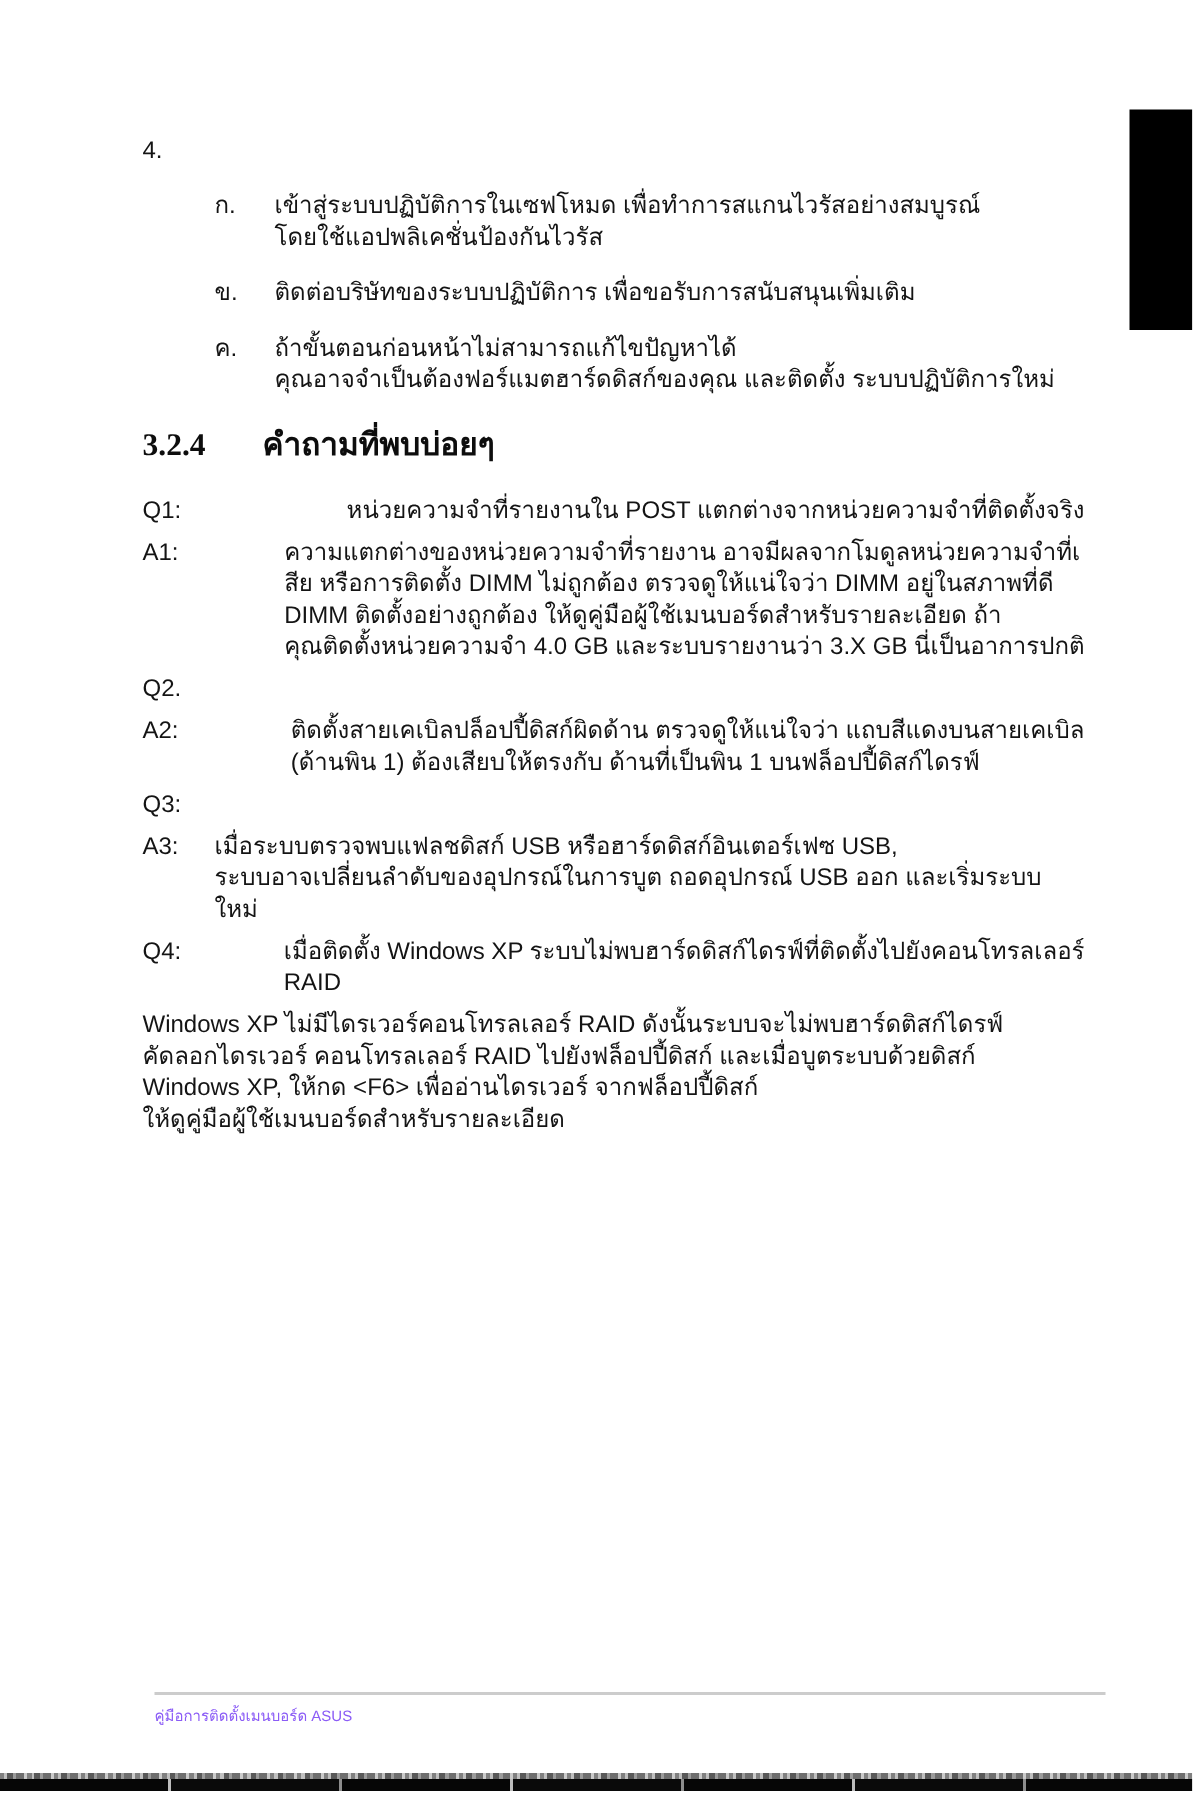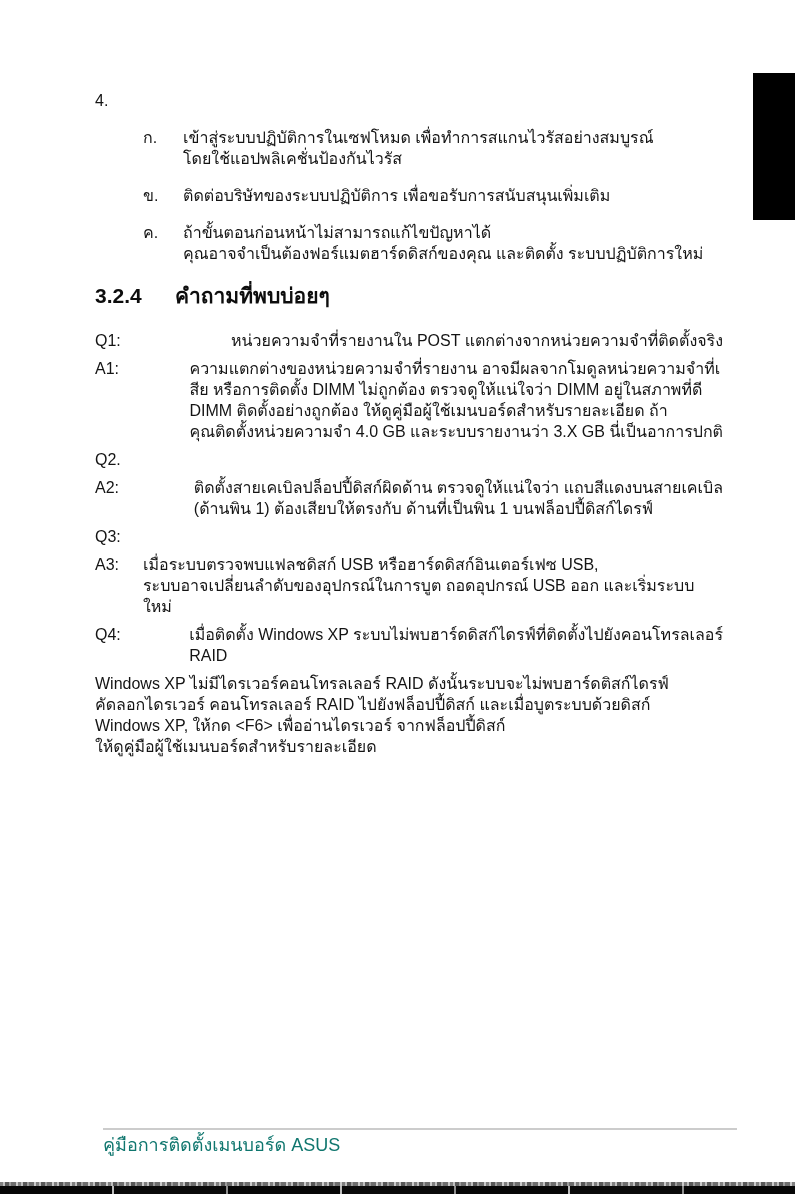--- a/index.html
+++ b/index.html
@@ -38,40 +38,41 @@
   .num-col { width: 48px; flex: none; }
   .sub-item { display: flex; margin-left: 48px; margin-top: 16px; }
   .sub-label { width: 40px; flex: none; }
   .section-heading {
     display: flex;
     margin: 18px 0 20px 0;
     font-size: 21px;
     line-height: 28px;
     font-weight: bold;
     color: #0d0d0d;
+    font-family: Liberation Serif, serif;
   }
   .sec-num { width: 80px; flex: none; }
   .qa-row { display: flex; margin-bottom: 7px; justify-content: space-between; }
   .qa-label { width: 48px; flex: none; }
   
   .footer {
     position: absolute;
     left: 103px;
     top: 1128px;
     width: 634px;
   }
   .footer-rule {
     height: 2px;
     background: #cccccc;
   }
   .footer-text {
     margin-top: 5px;
-    font-size: 18px;
+    font-size: 10px;
     line-height: 20px;
-    color: #0f766e;
+    color: #8b5cf6;
   }
   
   .scan-noise-speckle {
     position: absolute;
     left: 0;
     top: 1182px;
     width: 795px;
     height: 4px;
     background: repeating-linear-gradient(90deg,
       #6a6a6a 0 3px, #b5b5b5 3px 5px, #3c3c3c 5px 9px,

